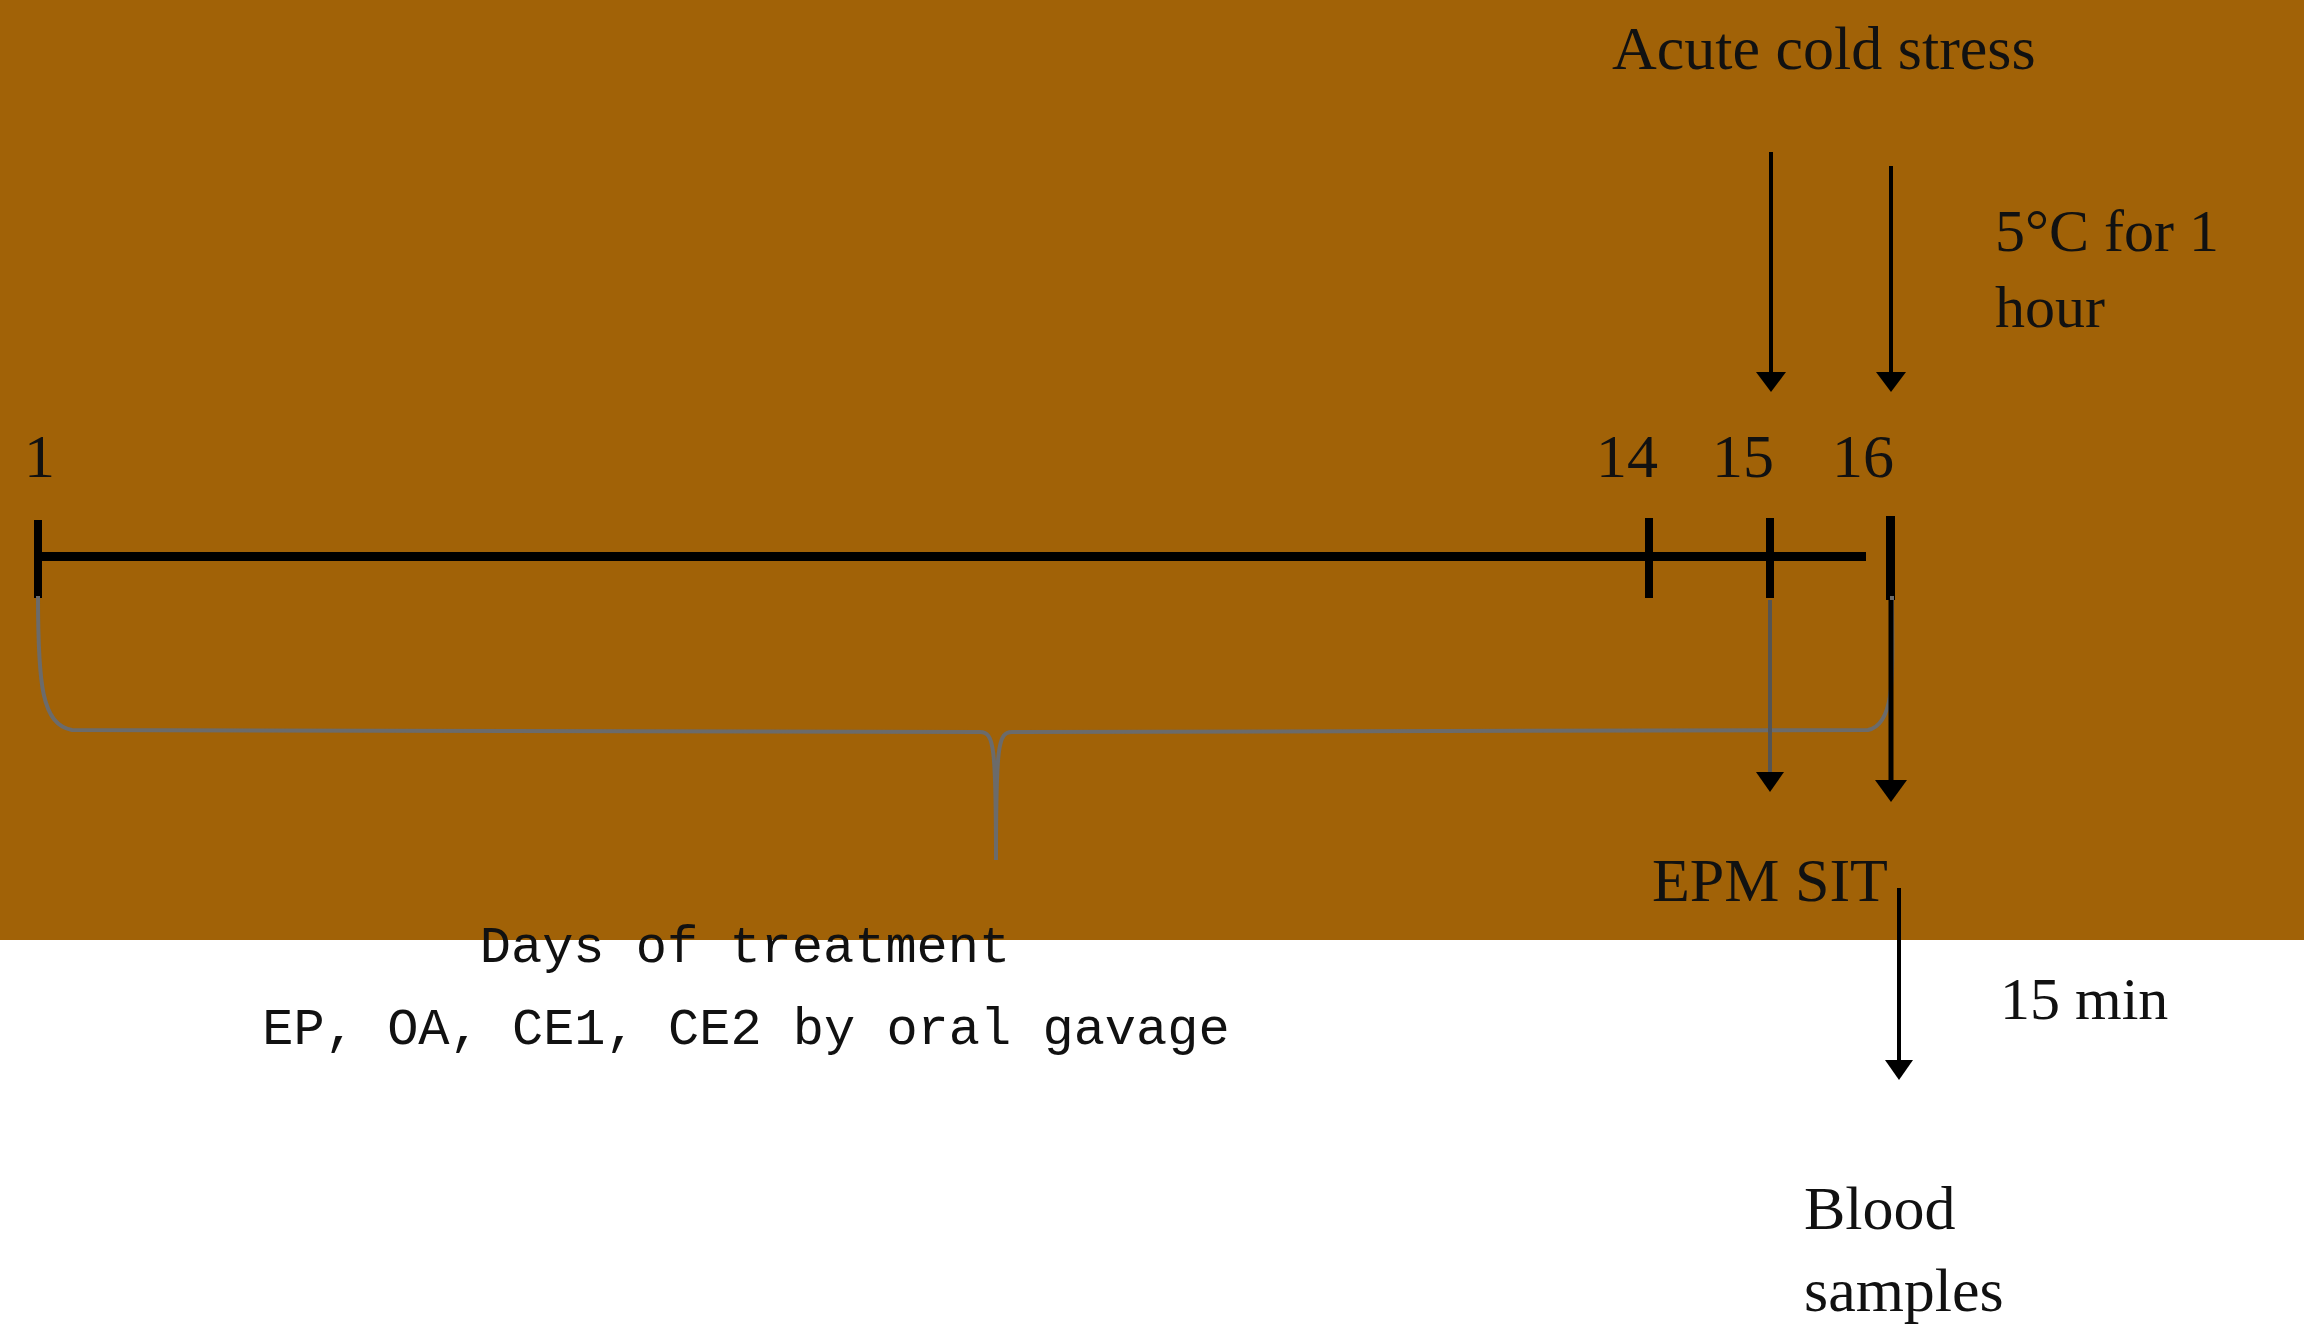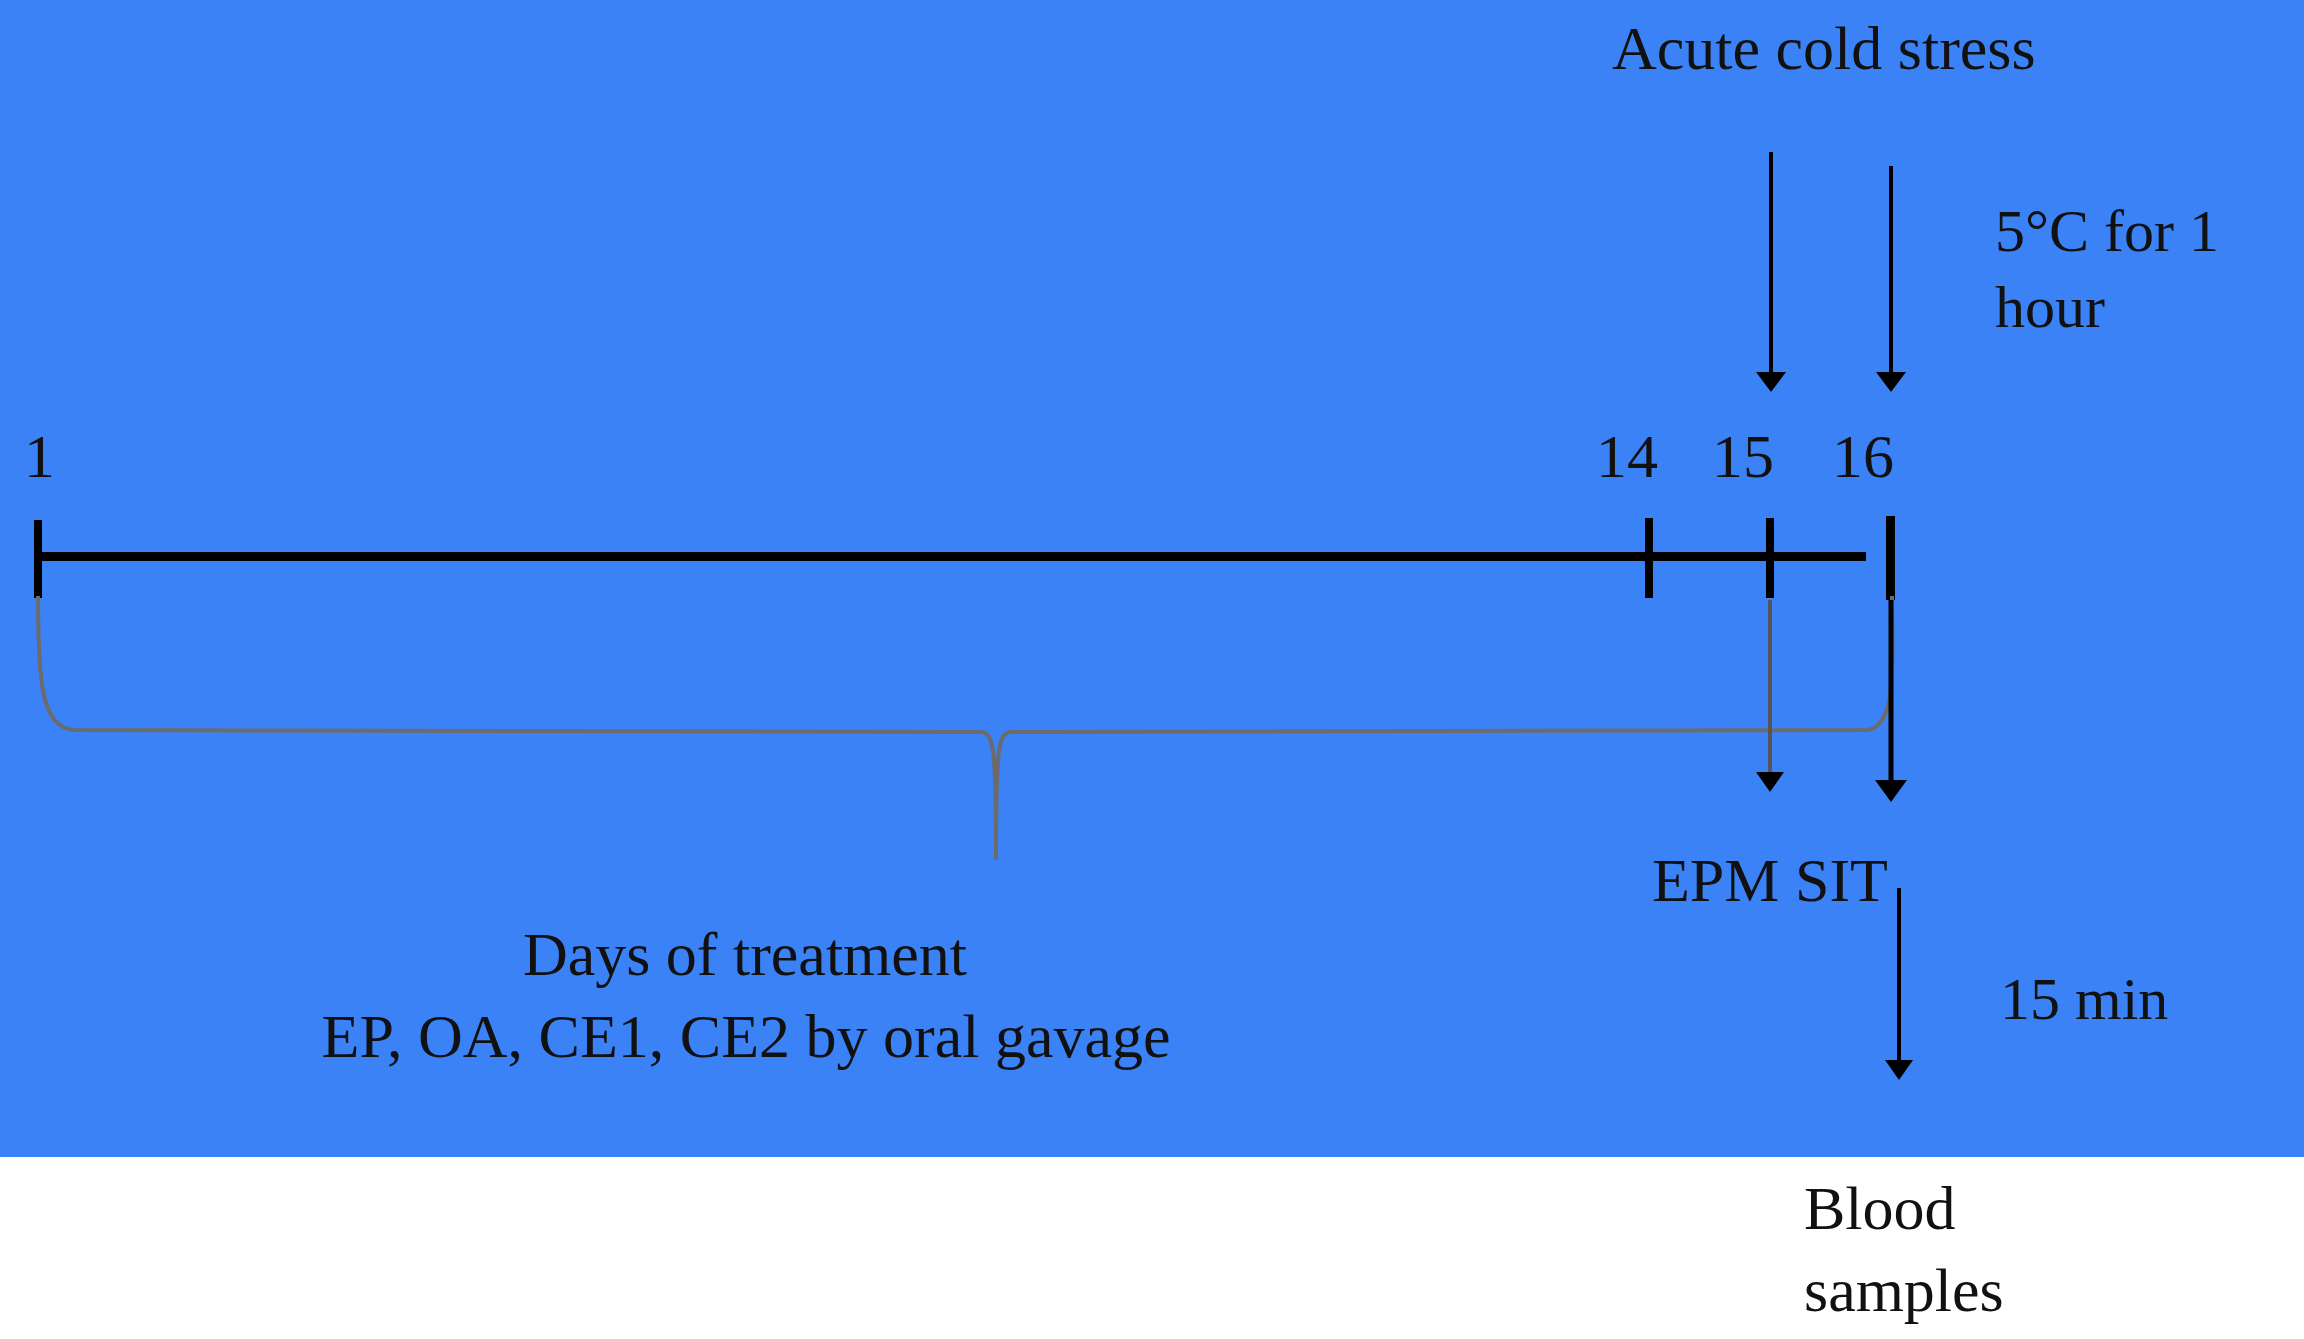--- a/index.html
+++ b/index.html
@@ -3,29 +3,29 @@
 <meta charset="utf-8">
 <title>Experimental timeline</title>
 <style>
   html,body{margin:0;padding:0;background:#ffffff;}
   body{
     width:2304px;height:1339px;
     font-family:"Liberation Serif","DejaVu Serif",serif;
     color:#000000;
     overflow:hidden;
   }
-  #stage{position:relative;width:2304px;height:1157px;background:#3b82f6;}
+  #stage{position:relative;width:2304px;height:940px;background:#a16207;}
 
   .lbl{position:absolute;white-space:pre;line-height:1.18;color:#111;}
 
   
   .t-head   {font-size:62px;}
   .t-note   {font-size:60px;}
   .t-day    {font-size:62px;}
-  .t-caption{font-size:62px;}
+  .t-caption{font-size:52px;font-family:Liberation Mono, monospace;}
   .t-event  {font-size:62px;margin-top:32px;}
 
   
   .hline{position:absolute;background:#000;}
   .vtick{position:absolute;background:#000;}
 
   
   .arrow{position:absolute;}
   .arrow .shaft{position:absolute;left:50%;top:0;transform:translateX(-50%);background:#000;}
   .arrow .head{position:absolute;left:50%;bottom:0;transform:translateX(-50%);

